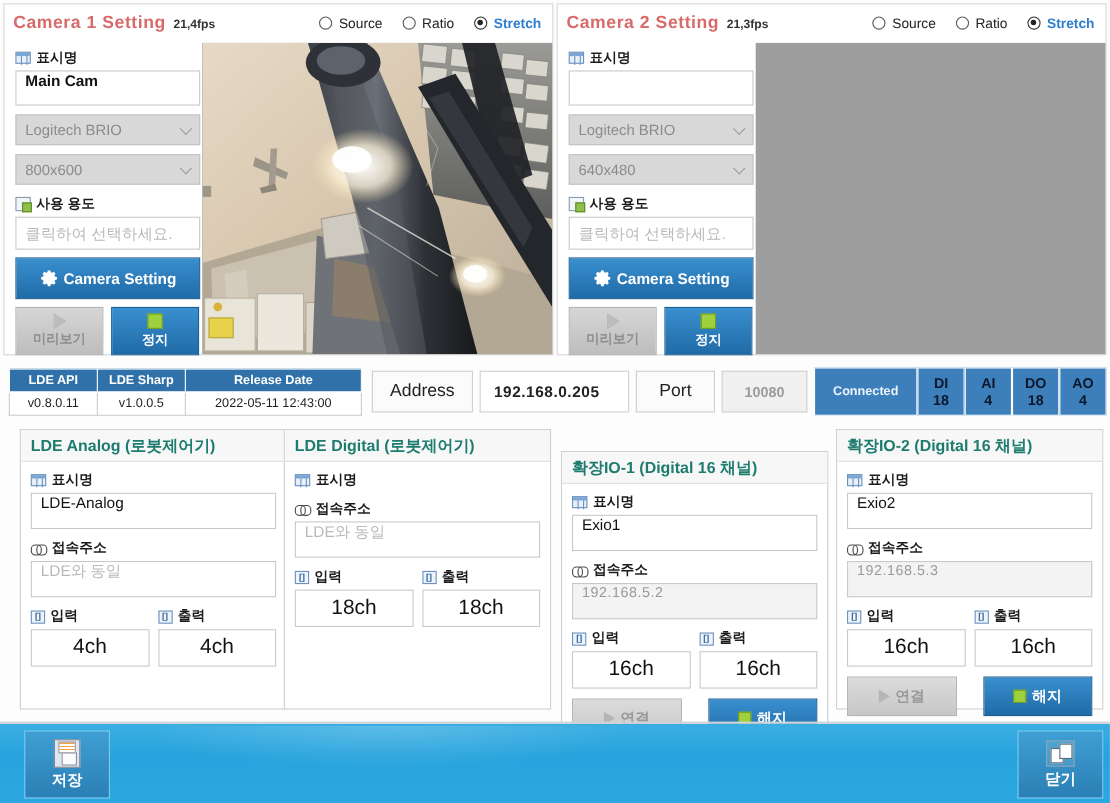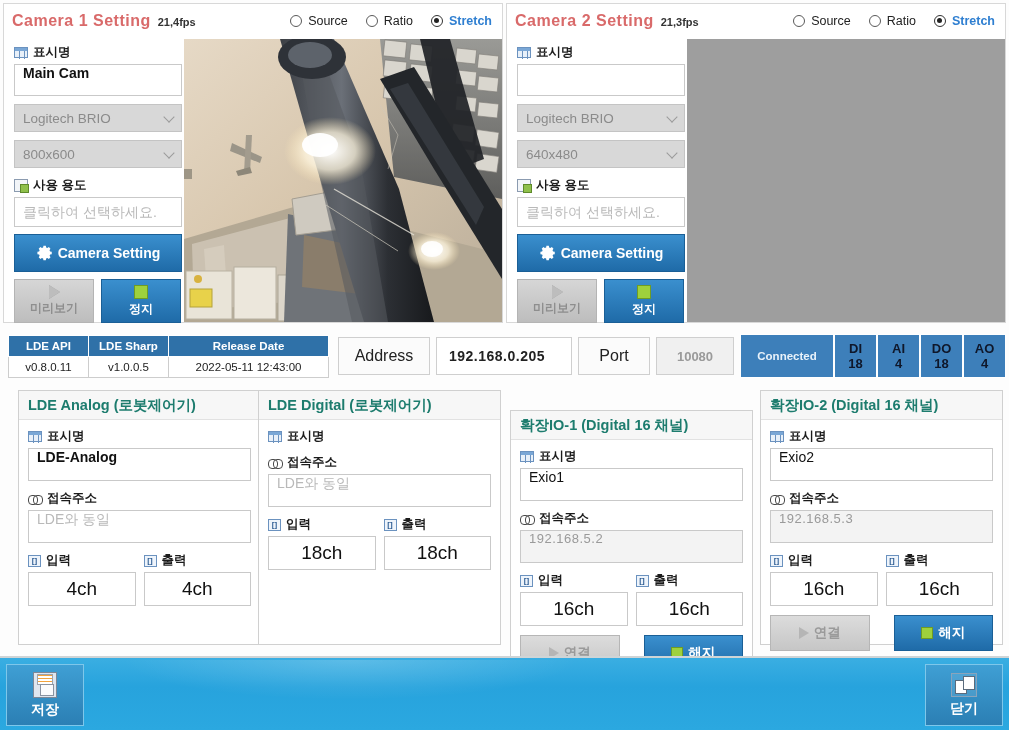--- a/index.html
+++ b/index.html
@@ -507,21 +507,21 @@
     </div>
   </div>
 
   <div class="iop" style="left:18px; top:390px; width:243px; height:255px;">
     <div class="iop-head">LDE  Analog (로봇제어기)</div>
     <div class="iop-body">
       <div class="lbl">
         <span class="ico ico-grid"></span>
         <span>표시명</span>
       </div>
-      <div class="tf" style="height:33px;font-weight:bold;">LDE-Analog</div>
+      <div class="tf" style="height:33px;">LDE-Analog</div>
 
       <div class="lbl" style="margin-top:9px;">
         <span class="ico ico-link"></span>
         <span>접속주소</span>
       </div>
       <div class="tf ph" style="height:33px;">LDE와 동일</div>
 
       <div class="two" style="margin-top:9px;">
         <div class="lbl">
           <span class="ico ico-bracket">[]</span>
@@ -650,21 +650,21 @@
         </div>
         <div class="act on">
           <span class="sq"></span>
           <span>해지</span>
         </div>
       </div>
     </div>
   </div>
 
   <div id="bottombar">
-    <div class="bigbtn" style="left:6px;">
+    <div class="bigbtn" style="left:22px;">
       <span class="disk"></span>
       <span>저장</span>
     </div>
     <div class="bigbtn" style="right:6px;">
       <span class="closeic"></span>
       <span>닫기</span>
     </div>
   </div>
 
 </div>

